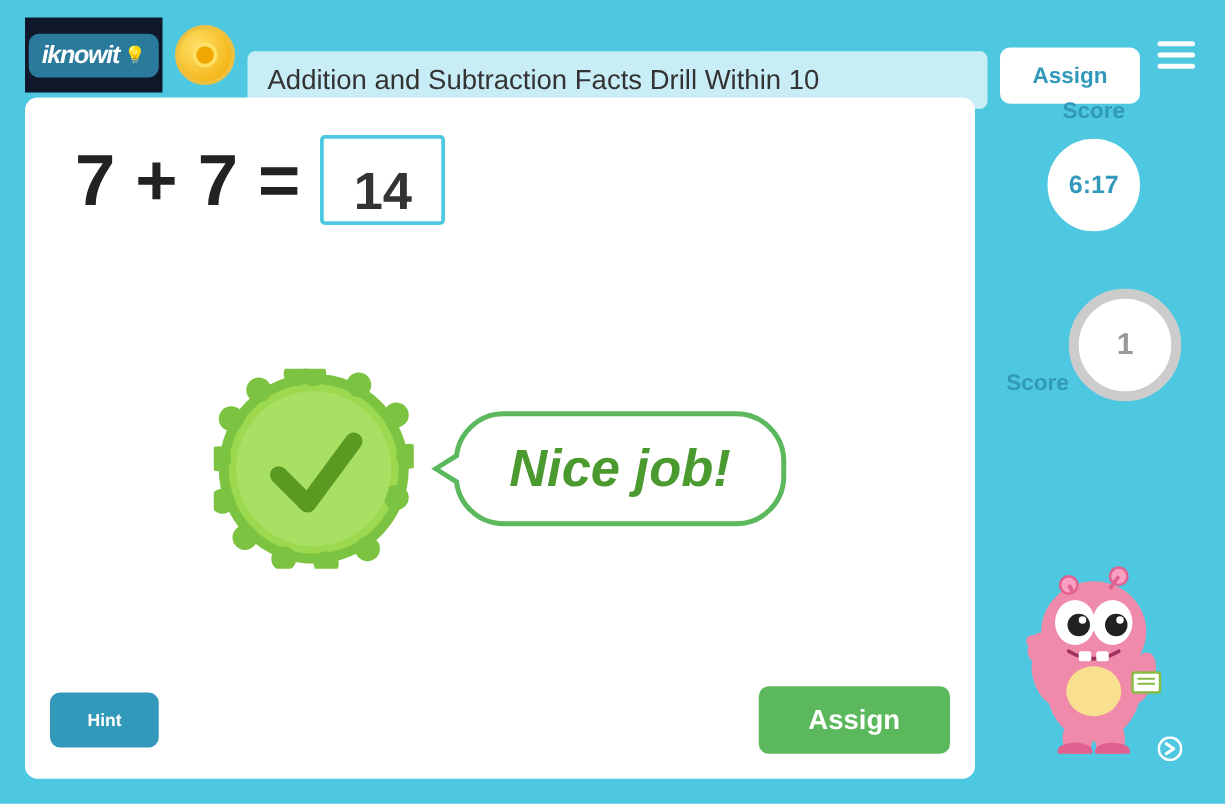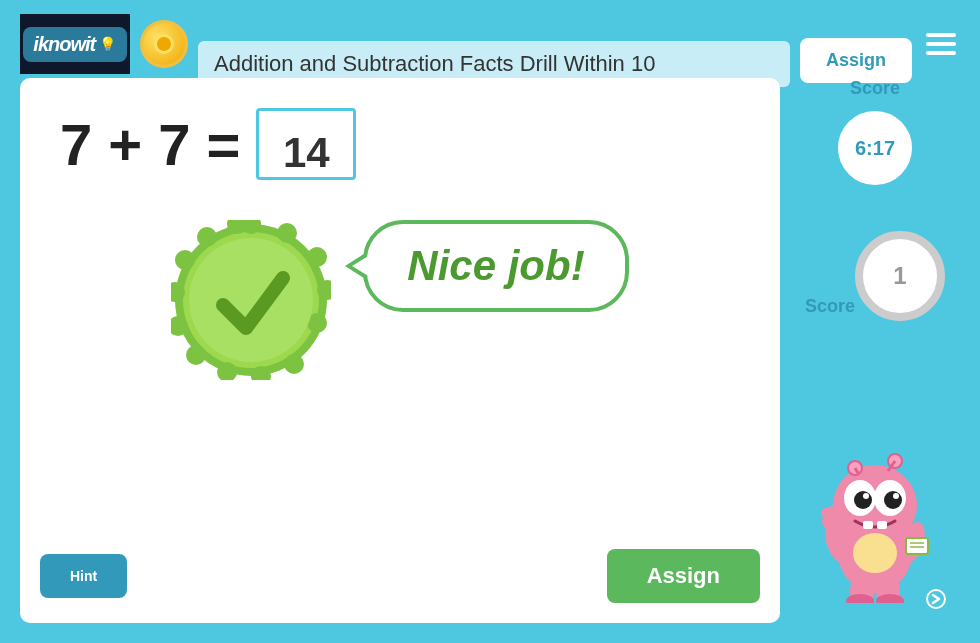--- a/index.html
+++ b/index.html
@@ -161,21 +161,21 @@
       align-items: flex-end;
       justify-content: center;
       font-size: 42px;
       font-weight: bold;
       color: #333;
     }
 
     
     .feedback-area {
       display: flex;
-      align-items: flex-start;
+      align-items: center;
       justify-content: center;
       gap: 32px;
       flex: 1;
       padding: 10px 20px;
     }
 
     
     .badge-seal {
       width: 160px;
       height: 160px;

